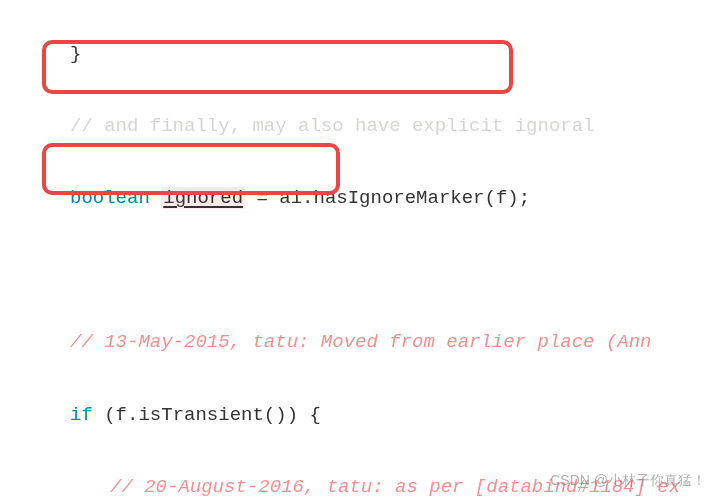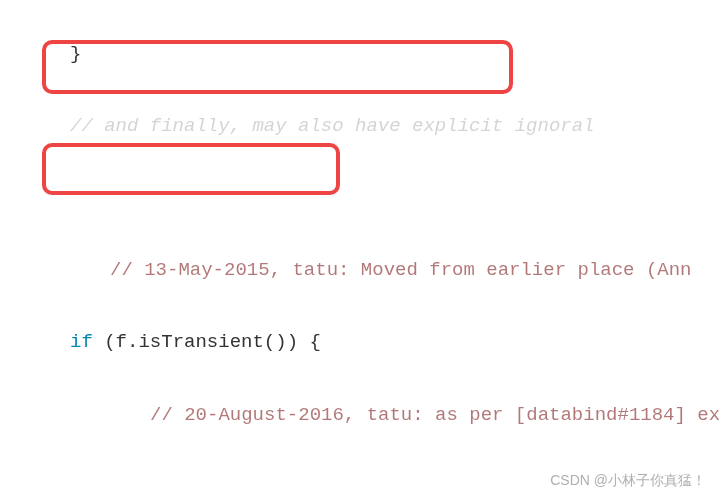--- a/index.html
+++ b/index.html
@@ -17,22 +17,22 @@
   .code-area {
     padding: 0 0 0 10px;
     white-space: pre;
   }
   .line {
     display: block;
     position: relative;
     height: 36px;
     line-height: 36px;
   }
-  .comment { color: #7f1d1d; opacity: 0.6; margin-left: 40px; }
-  .comment-light { color: #969690; font-style: italic; opacity: 0.4; }
+  .comment { color: #ef4444; font-style: italic; opacity: 0.6; }
+  .comment-light { color: #969690; opacity: 0.4; }
   .keyword { color: #0086b3; }
   .ident { color: #333; }
   .pink-bg { background: #fce7ea; padding: 0 2px; border-radius: 2px; }
   .underline { text-decoration: underline; text-underline-offset: 3px; text-decoration-thickness: 1.5px; }
   .red-box {
     position: absolute;
     border: 4px solid #ef4444;
     border-radius: 10px;
     pointer-events: none;
     z-index: 5;
@@ -52,20 +52,21 @@
   }
   .indent1 { padding-left: 60px; }
   .indent2 { padding-left: 100px; }
 </style>
 </head>
 <body>
 
 <div class="code-area">
 <span class="line indent1"><span class="ident">}</span></span>
 <span class="line indent1"><span class="comment-light">// and finally, may also have explicit ignoral</span></span>
+<span class="line indent1"><span class="keyword">boolean</span> <span class="ident underline pink-bg">ignored</span><span class="ident"> = ai.hasIgnoreMarker(f);</span></span>
 <span class="line"></span>
 <span class="line indent1"><span class="comment">// 13-May-2015, tatu: Moved from earlier place (Ann</span></span>
 <span class="line indent1"><span class="keyword">if</span><span class="ident"> (f.isTransient()) {</span></span>
 <span class="line indent2"><span class="comment">// 20-August-2016, tatu: as per [databind#1184] ex</span></span>
 
 
 
 
 
 

